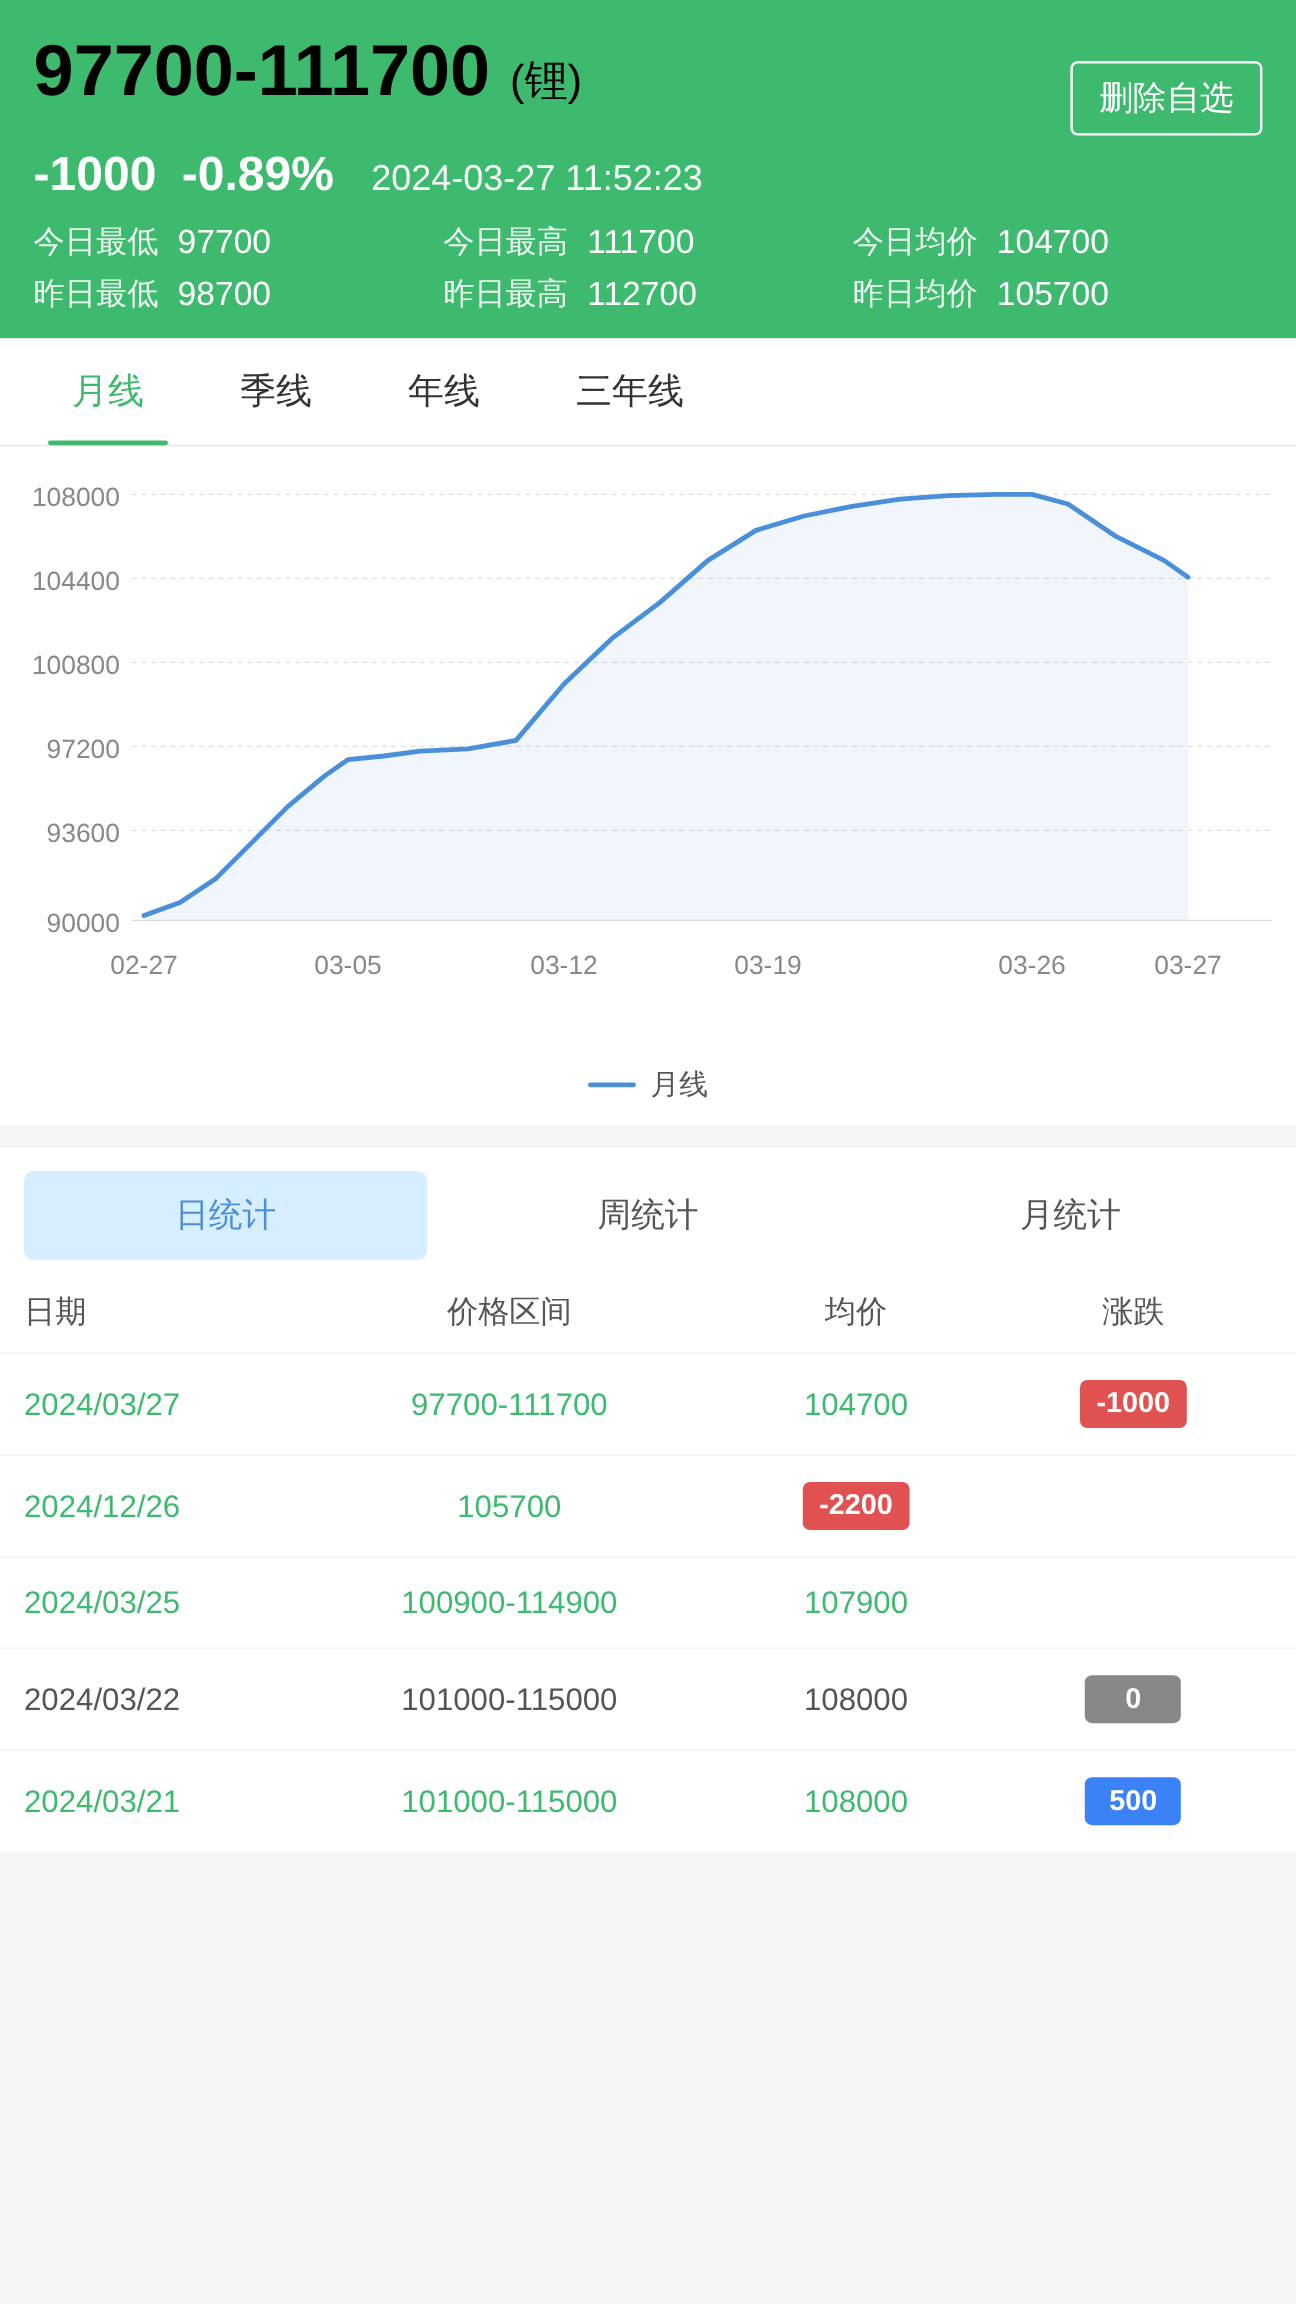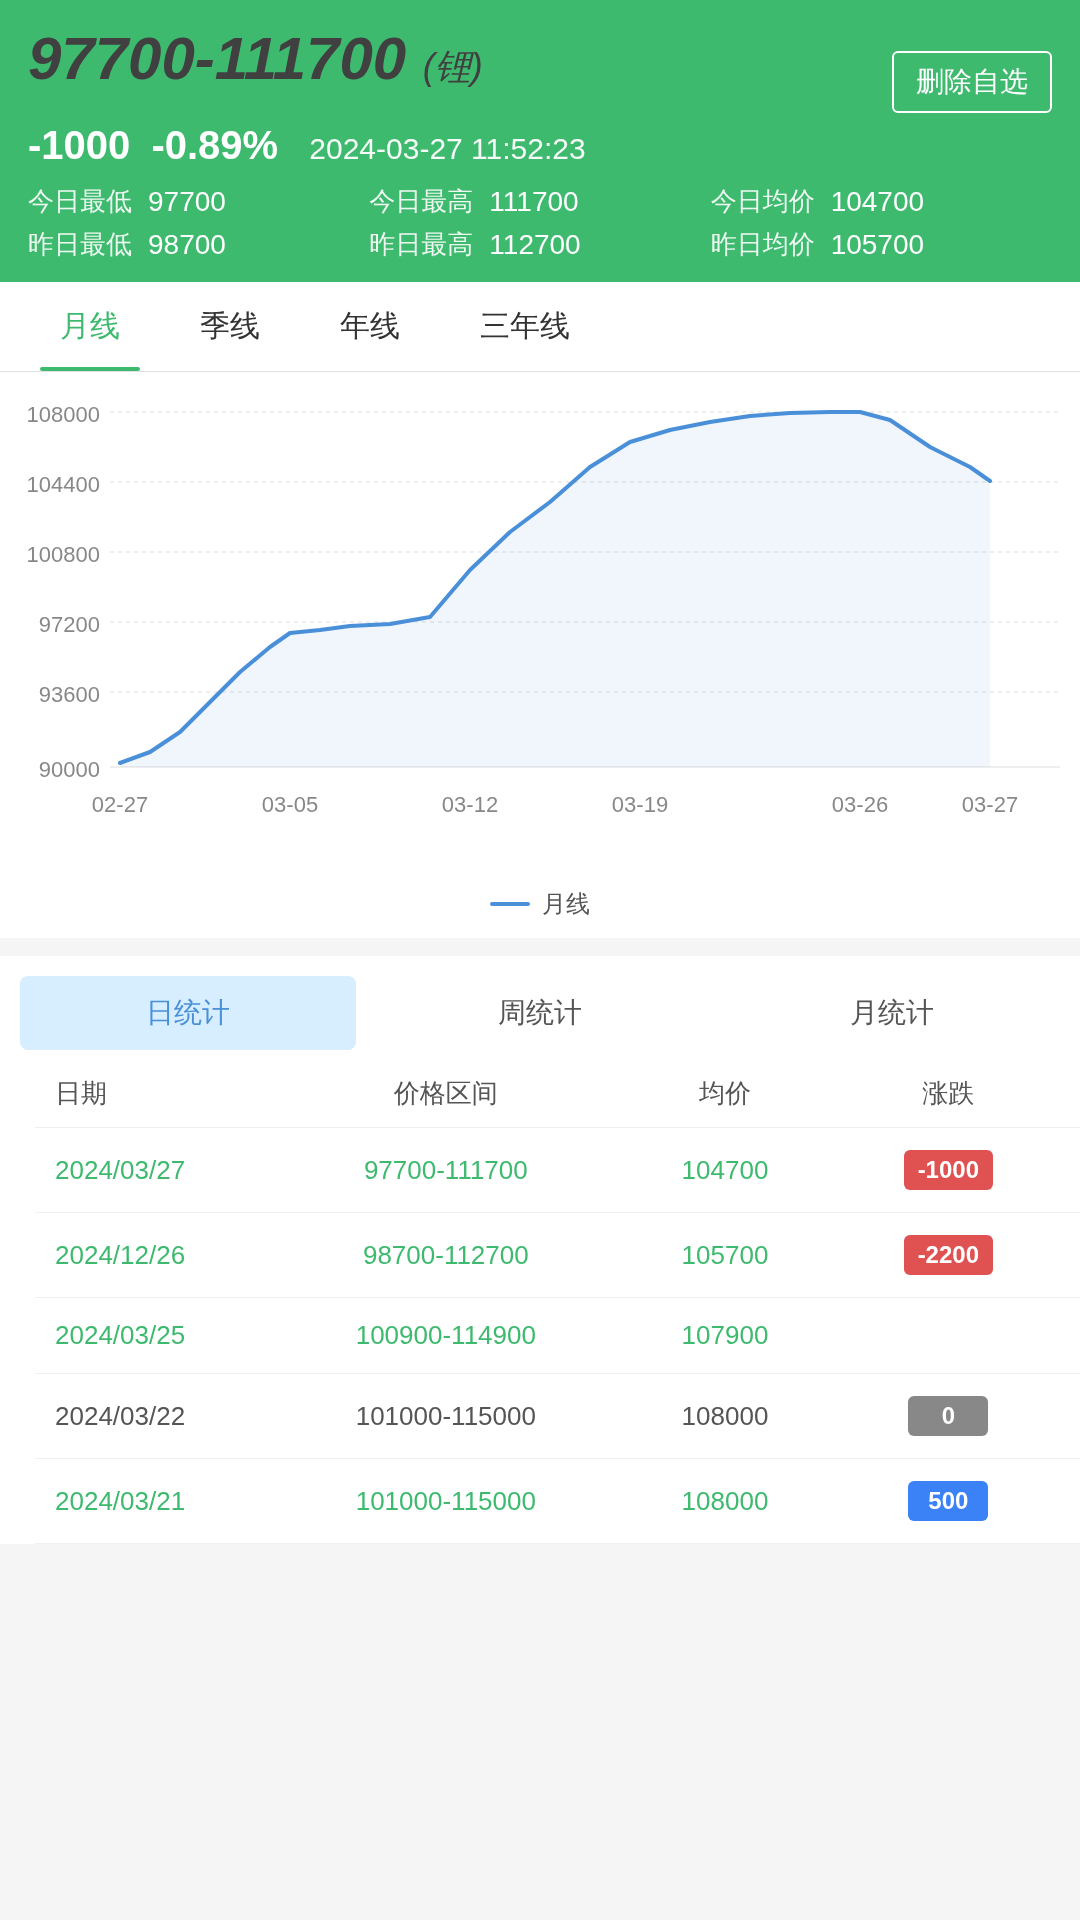--- a/index.html
+++ b/index.html
@@ -19,22 +19,21 @@
     }
     .header-top {
       display: flex;
       justify-content: space-between;
       align-items: flex-start;
       margin-bottom: 10px;
     }
     .header-title {
       font-size: 60px;
       font-weight: 700;
-      color: #404040;
-      font-style: italic;
+      color: #000000;
     }
     .header-title .unit {
       font-size: 36px;
       font-weight: 400;
     }
     .btn-delete {
       border: 2px solid white;
       background: transparent;
       color: white;
       font-size: 28px;
@@ -156,21 +155,20 @@
       color: #555;
     }
     .stats-tab.active {
       background: #d6eeff;
       color: #4a90d9;
     }
 
     
     .table-wrap {
       margin-top: 10px;
-      padding-left: 35px;
     }
     .table-header {
       display: grid;
       grid-template-columns: 2fr 3fr 2fr 2fr;
       padding: 16px 20px;
       border-bottom: 1px solid #eee;
     }
     .table-header .col {
       font-size: 26px;
       color: #555;
@@ -368,21 +366,20 @@
       <div class="cell">2024/03/27</div>
       <div class="cell">97700-111700</div>
       <div class="cell">104700</div>
       <div class="cell">
         <span class="badge red">-1000</span>
       </div>
     </div>
 
     <div class="table-row green">
       <div class="cell">2024/12/26</div>
-      <div class="cell">98700-112700</div>
       <div class="cell">105700</div>
       <div class="cell">
         <span class="badge red">-2200</span>
       </div>
     </div>
 
     <div class="table-row green">
       <div class="cell">2024/03/25</div>
       <div class="cell">100900-114900</div>
       <div class="cell">107900</div>

